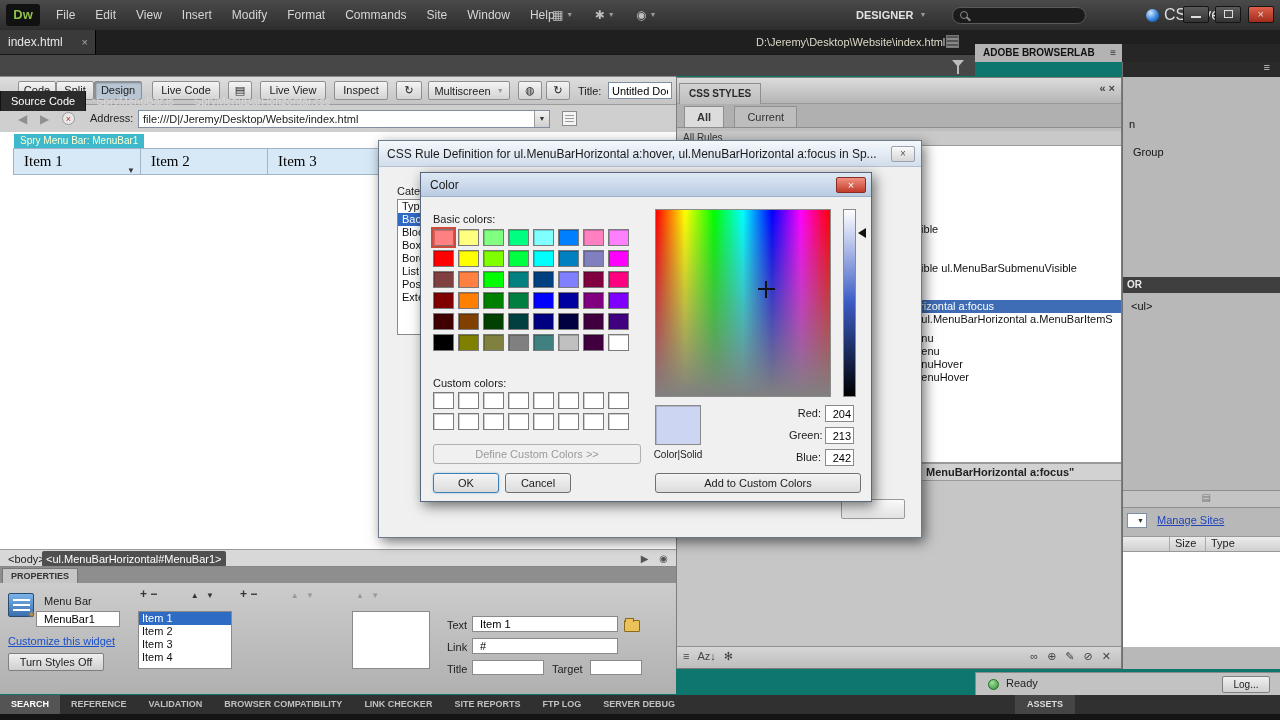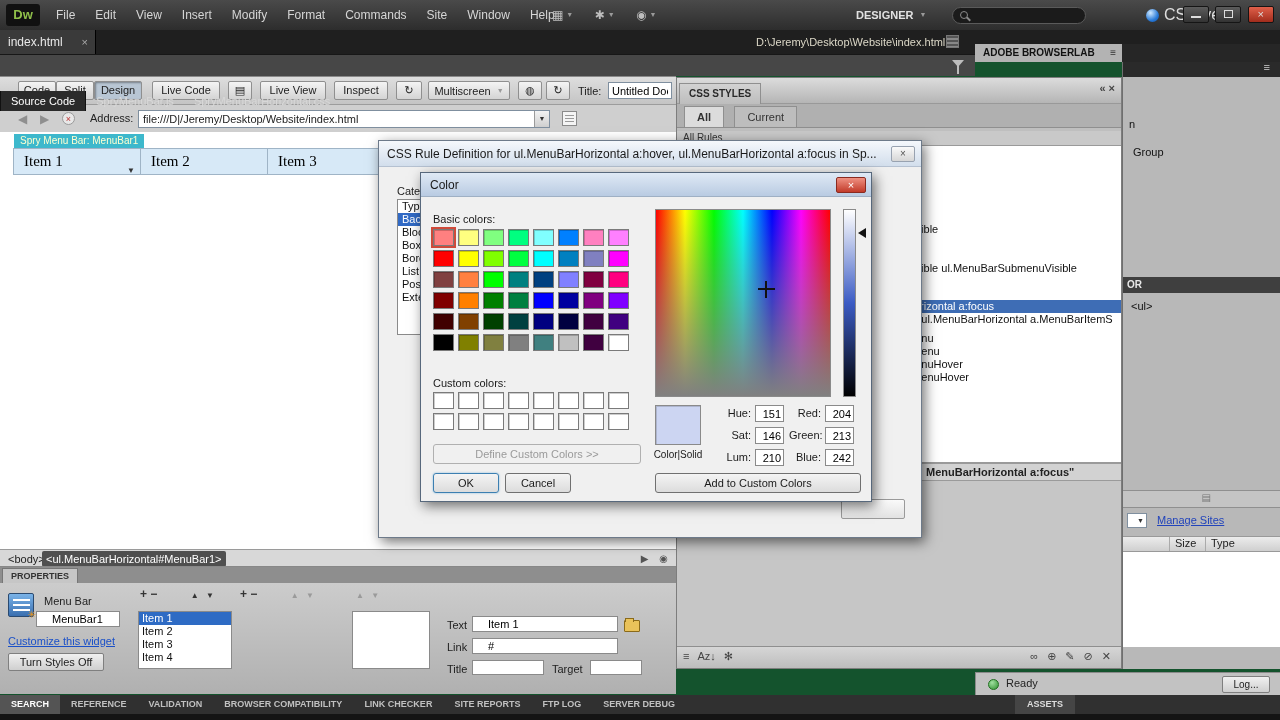--- a/index.html
+++ b/index.html
@@ -1,16 +1,16 @@
 <!DOCTYPE html>
 <html><head>
 <meta charset="utf-8">
 <style>
   html,body{margin:0;padding:0;background:#000;}
-  .app{position:relative;width:1280px;height:720px;overflow:hidden;background:#14532d;
+  .app{position:relative;width:1280px;height:720px;overflow:hidden;background:#0f766e;
        font-family:"Liberation Sans","DejaVu Sans",sans-serif;font-size:12px;color:#222;}
   *{box-sizing:border-box;}
 
   
   .menubar{position:absolute;left:0;top:0;width:1280px;height:30px;
     background:linear-gradient(#4a4a4a,#2d2d2d);color:#d6d6d6;z-index:3;}
   .dw-logo{position:absolute;left:6px;top:4px;width:34px;height:22px;background:#111;
     color:#8fbf4a;font-weight:bold;font-size:13px;text-align:center;line-height:22px;border-radius:3px;}
   .menus{position:absolute;left:46px;top:0;height:30px;white-space:nowrap;}
   .menu-item{display:inline-block;padding:0 10px;line-height:30px;font-size:12px;cursor:default;}
@@ -154,21 +154,21 @@
   .props-tabstrip{position:absolute;left:0;top:0;right:0;height:16px;background:#8e8e8e;}
   .props-tab{position:absolute;left:2px;top:1px;height:15px;background:#c6c6c6;border:1px solid #777;border-bottom:none;
     font-size:9px;font-weight:bold;color:#333;padding:0 8px;line-height:14px;}
   .props-face{position:absolute;left:0;top:16px;right:0;bottom:0;background:linear-gradient(#cccccc,#b0b0b0);}
   .widget-icon{position:absolute;left:8px;top:10px;width:26px;height:24px;border:1px solid #2a4a70;border-radius:2px;
     background:linear-gradient(#7ab3e8,#3a6fb0);}
   .widget-icon::after{content:"";position:absolute;left:4px;top:5px;width:17px;height:13px;
     background:repeating-linear-gradient(#fff 0 2px,transparent 2px 5px);}
   .widget-icon .star{position:absolute;right:-3px;bottom:-4px;color:#e8931c;font-size:10px;}
   .props-label{position:absolute;font-size:11px;color:#222;}
-  .props-input{position:absolute;height:16px;border:1px solid #8a8a8a;background:#fff;font-size:11px;padding:0 15px;font-family:inherit;}
+  .props-input{position:absolute;height:16px;border:1px solid #8a8a8a;background:#fff;font-size:11px;padding:0 7px;font-family:inherit;}
   .props-link{position:absolute;left:8px;top:52px;color:#1a50c8;text-decoration:underline;font-size:11px;}
   .props-btn{position:absolute;left:8px;top:70px;width:96px;height:18px;border:1px solid #7f7f7f;border-radius:2px;
     background:linear-gradient(#f0f0f0,#cfcfcf);font-size:11px;text-align:center;line-height:16px;color:#222;}
   .lst-toolbar{position:absolute;top:4px;font-size:12px;font-weight:bold;color:#333;}
   .lst-toolbar .gray{color:#9a9a9a;}
   .lst-toolbar .arr{font-size:8px;margin-left:4px;}
   .plist{position:absolute;top:28px;height:58px;background:#fff;border:1px solid #8a8a8a;overflow:hidden;}
   .plist-row{height:13px;font-size:11px;line-height:13px;padding-left:3px;color:#111;}
   .plist-row.sel{background:#2e6bc4;color:#fff;}
   .folder-ico{position:absolute;left:624px;top:37px;width:16px;height:12px;background:#e9c25a;border:1px solid #8a6a1a;border-radius:1px;}
@@ -545,34 +545,20 @@
 
     <div class="cd-gradient"></div>
     <span class="crosshair-h"></span>
     <span class="crosshair-v"></span>
     <div class="cd-slider" id="lum-slider" style="background: linear-gradient(rgb(255, 255, 255), rgb(59, 91, 196), rgb(0, 0, 0));"></div>
     <span class="cd-slider-arrow"></span>
 
     <div class="cd-preview" id="preview-box" style="background: rgb(204, 213, 242);"></div>
     <div class="cd-preview-label">Color|Solid</div>
 
-    <div class="cd-col" id="hsl-col" style="left:298px;width:70px;">
-        <div class="cd-row">
-          <span class="cd-flabel">Hue:</span>
-          <input class="cd-finput" value="151" readonly="" style="">
-        </div>
-        <div class="cd-row">
-          <span class="cd-flabel">Sat:</span>
-          <input class="cd-finput" value="146" readonly="" style="">
-        </div>
-        <div class="cd-row">
-          <span class="cd-flabel">Lum:</span>
-          <input class="cd-finput" value="210" readonly="" style="">
-        </div>
-      </div>
     <div class="cd-col" id="rgb-col" style="left:368px;width:70px;">
         <div class="cd-row">
           <span class="cd-flabel">Red:</span>
           <input class="cd-finput" value="204" readonly="" style="">
         </div>
         <div class="cd-row">
           <span class="cd-flabel">Green:</span>
           <input class="cd-finput" value="213" readonly="" style="">
         </div>
         <div class="cd-row">

